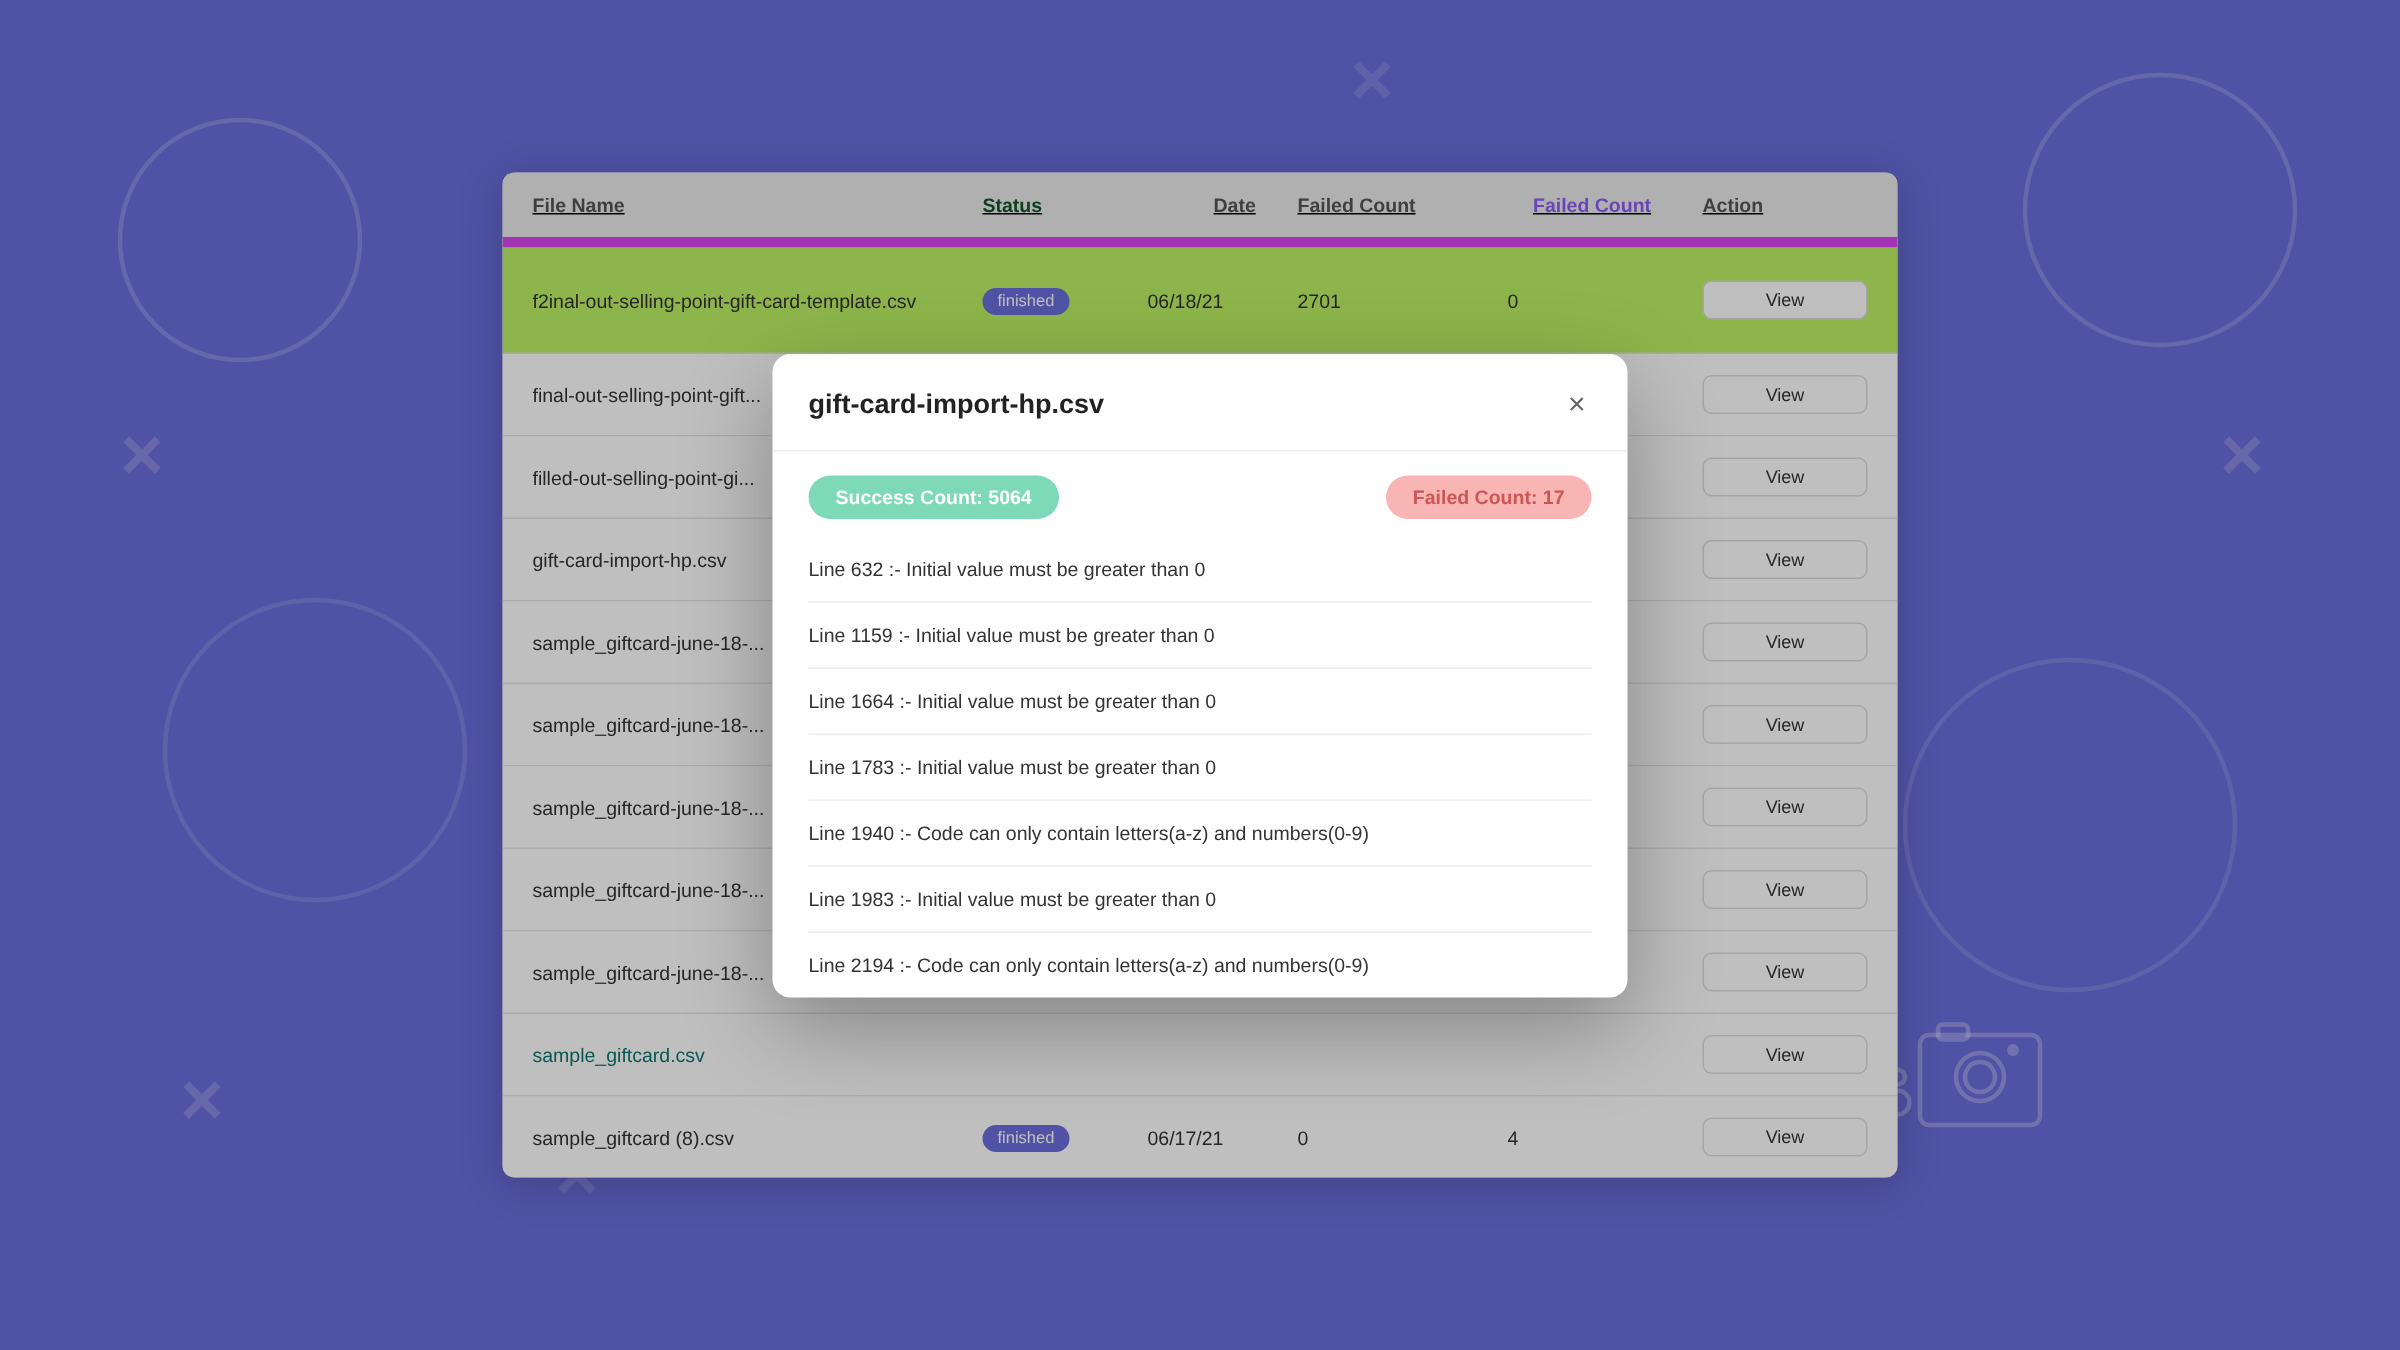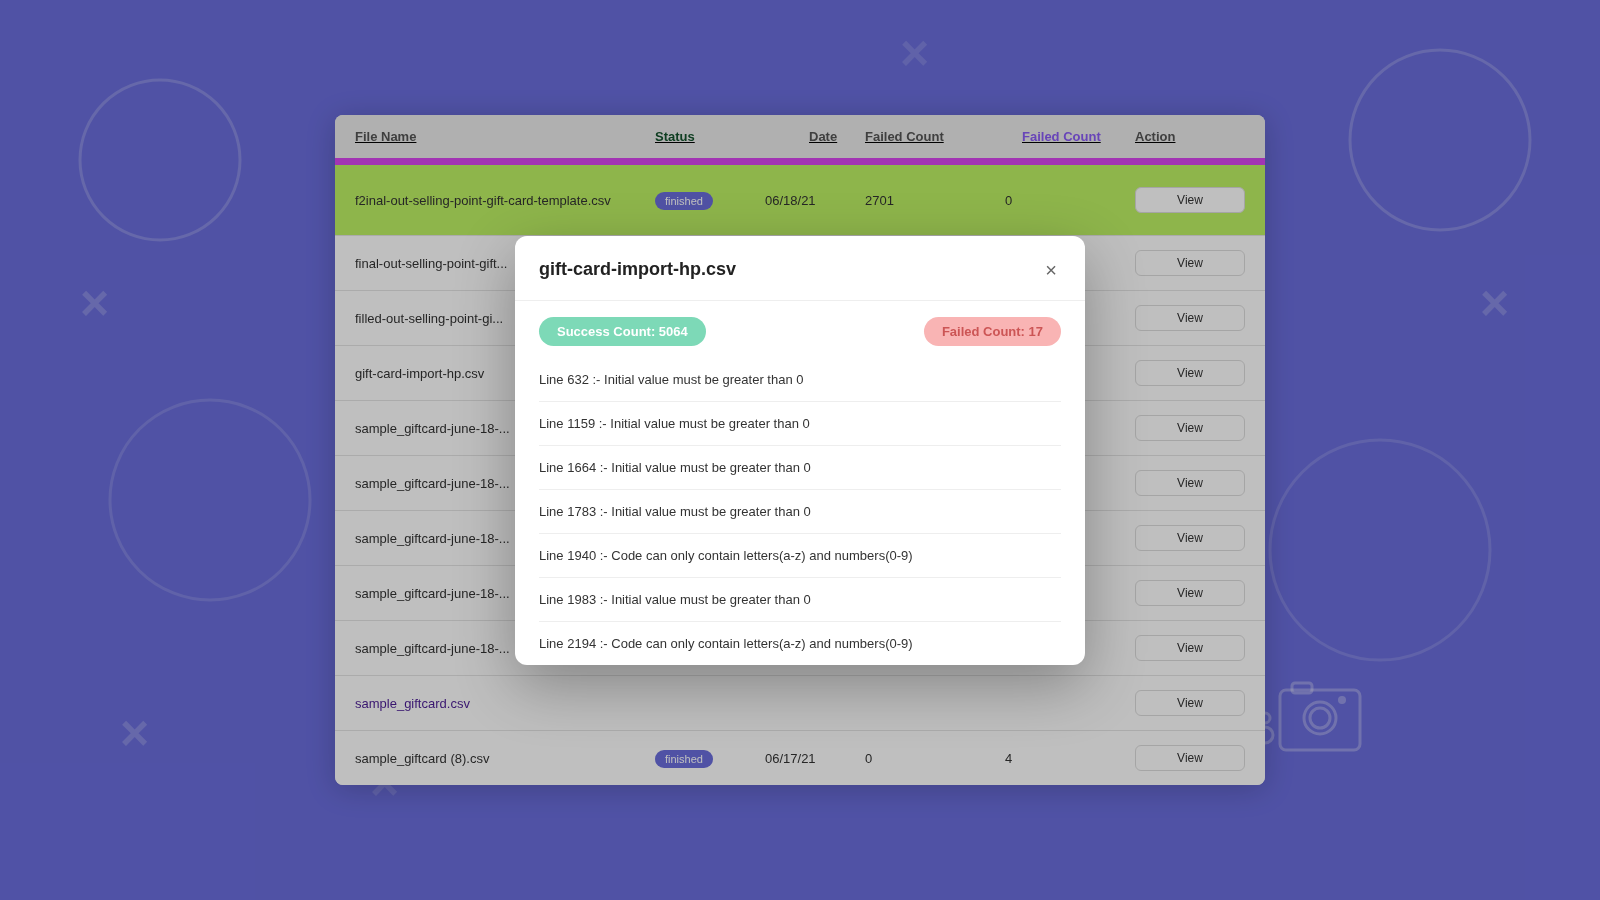--- a/index.html
+++ b/index.html
@@ -236,21 +236,21 @@
   <div style="display:grid;grid-template-columns:300px 110px 100px 140px 130px 110px;padding:14px 20px;border-bottom:1px solid #e5e5e5;align-items:center;background:#fff;">
     <span style="font-size:13px;color:#333;">sample_giftcard-june-18-...</span>
     <span></span>
       <span></span>
       <span></span>
       <span></span>
     <button style="background:#fff;border:1px solid #ddd;border-radius:6px;padding:5px 14px;font-size:12px;color:#333;cursor:pointer;">View</button>
   </div>
 
   <div style="display:grid;grid-template-columns:300px 110px 100px 140px 130px 110px;padding:14px 20px;border-bottom:1px solid #e5e5e5;align-items:center;background:#fff;">
-    <span style="font-size:13px;color:#4c1d95;">sample_giftcard.csv</span>
+    <span style="font-size:13px;color:#0f766e;">sample_giftcard.csv</span>
     <span></span>
       <span></span>
       <span></span>
       <span></span>
     <button style="background:#fff;border:1px solid #ddd;border-radius:6px;padding:5px 14px;font-size:12px;color:#333;cursor:pointer;">View</button>
   </div>
 
   <div style="display:grid;grid-template-columns:300px 110px 100px 140px 130px 110px;padding:14px 20px;align-items:center;background:#fff;">
     <span style="font-size:13px;color:#333;">sample_giftcard (8).csv</span>
     <span><span style="display:inline-block;background:#6b6edd;color:#fff;padding:3px 10px;border-radius:12px;font-size:11px;font-weight:500;">finished</span></span>

